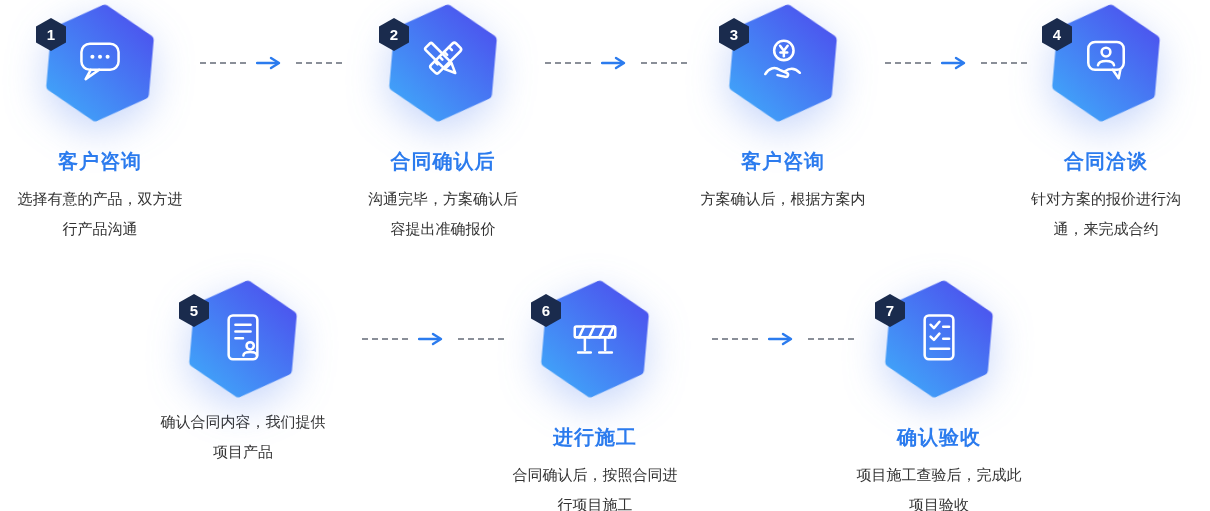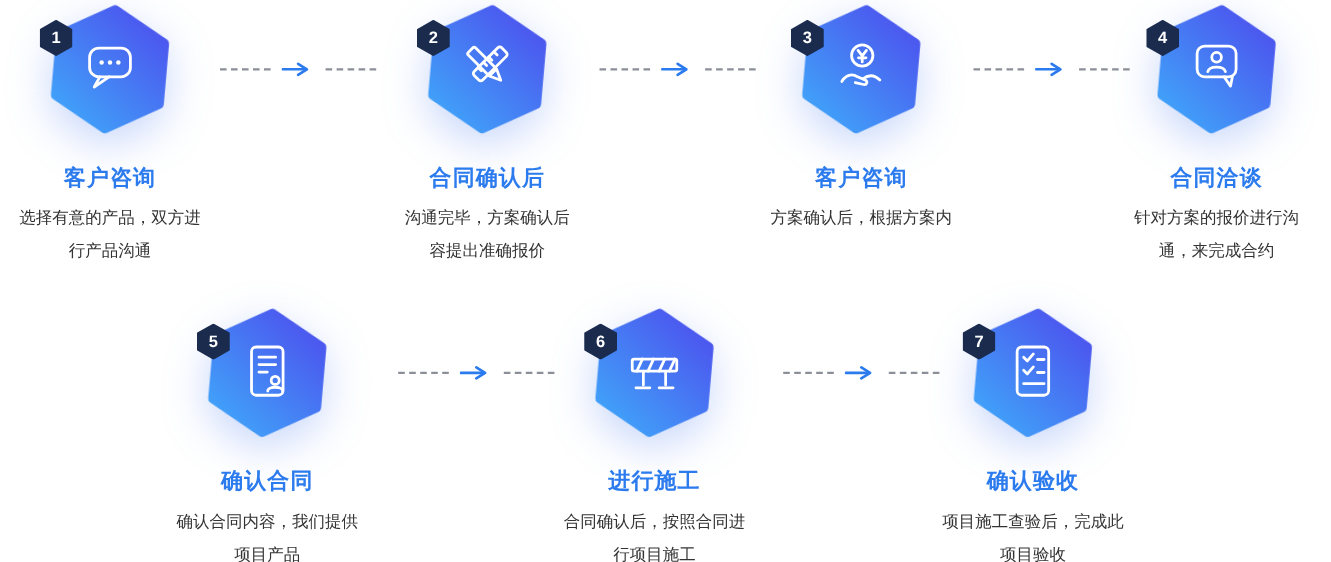--- a/index.html
+++ b/index.html
@@ -188,21 +188,20 @@
       <div class="badge">
           <span>5</span>
         </div>
       <svg class="icon" viewBox="0 0 64 64">
         <rect x="15" y="6" width="34" height="52" rx="5"></rect>
         <path d="M23 17h18M23 25h18M23 33h9"></path>
         <circle cx="40.5" cy="42" r="4.3"></circle>
         <path d="M32.5 53.5c0-5.5 16-5.5 16 0"></path>
       </svg>
     </div>
-    <div class="step-title">确认合同</div>
     <div class="step-desc">
       <div>确认合同内容，我们提供</div>
       <div>项目产品</div>
     </div>
   </div>
 
   <div class="step" style="left:485px; top:280px;">
     <div class="hex-wrap">
       <svg class="hexsvg" width="104" height="118" viewBox="0 0 104 118">
         <polygon points="52,5 99,31.5 99,86.5 52,113 5,86.5 5,31.5" fill="url(#hexGrad)" stroke="url(#hexGrad)" stroke-width="9" stroke-linejoin="round"></polygon>

